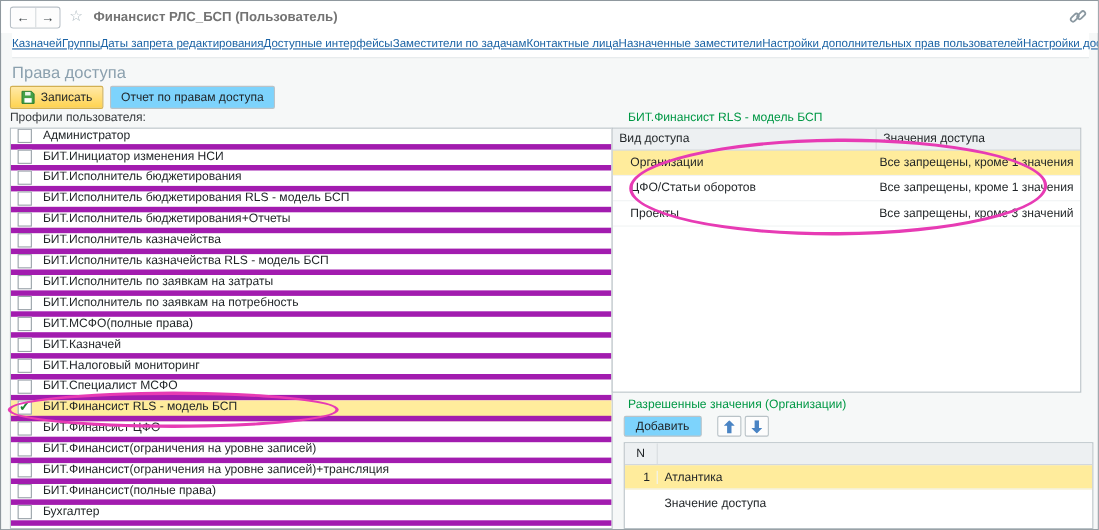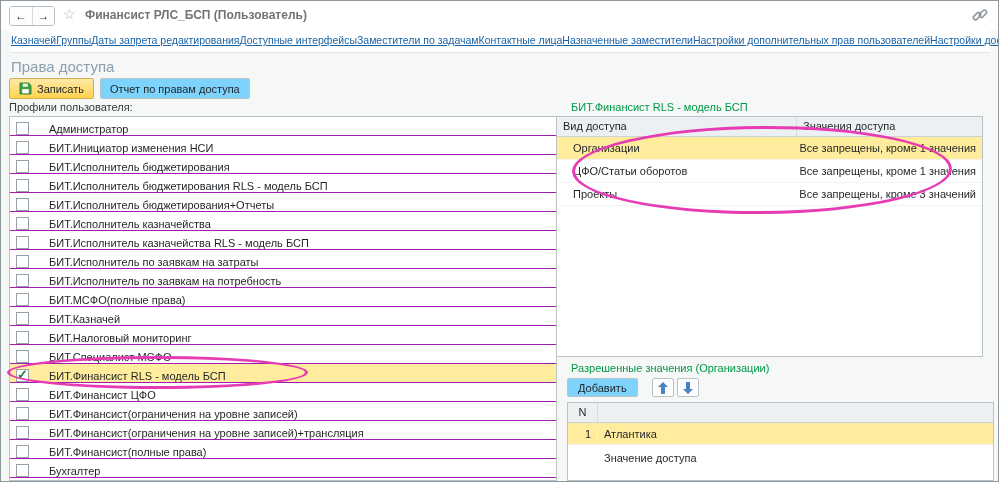--- a/index.html
+++ b/index.html
@@ -30,22 +30,22 @@
   .toolbar { position:absolute; left:8px; top:77px; display:flex; gap:6px; }
   .btn { height:21px; border:1px solid #bac3c8; border-radius:2px; background:#7dd3fc;
          font-size:11px; padding:0 9px; display:flex; align-items:center; gap:5px; color:#1f2326;
          cursor:pointer; font-family:inherit; }
   .btn.save { background:linear-gradient(#ffe9a8,#ffd34f); border-color:#d2b052; }
 
   
   .left-label { position:absolute; left:8px; top:100px; font-size:11px; color:#35393c;text-align:right; }
   .listbox { position:absolute; left:8px; top:115px; width:548px; height:365px; background:#fff;
              border:1px solid #b9c2c7; overflow:hidden; }
-  .prow { display:flex; align-items:flex-end; height:19px; border-bottom:1px solid #a21caf;
-          padding-left:6px; gap:20px; cursor:pointer; }
+  .prow { display:flex; align-items:flex-start; height:19px; border-bottom:5px solid #a21caf;
+          padding-left:6px; gap:10px; cursor:pointer; }
   .prow.sel { background:#ffec9c; }
   .cb { width:13px; height:13px; border:1px solid #98a1a8; background:#fff; position:relative; flex:none; }
   .cb.on::after { content:"✓"; position:absolute; left:0; top:-3px; font-size:13px; font-weight:bold; color:#1d8533; }
   .plabel { font-size:11px; color:#1f2326; white-space:nowrap; }
 
   
   .green-title { position:absolute; font-size:11px; color:#009845; white-space:nowrap; }
   .gt1 { left:570px; top:100px; }
   .gt2 { left:570px; top:361px; }
   .tbl { position:absolute; background:#fff; border:1px solid #b9c2c7; overflow:hidden; }

